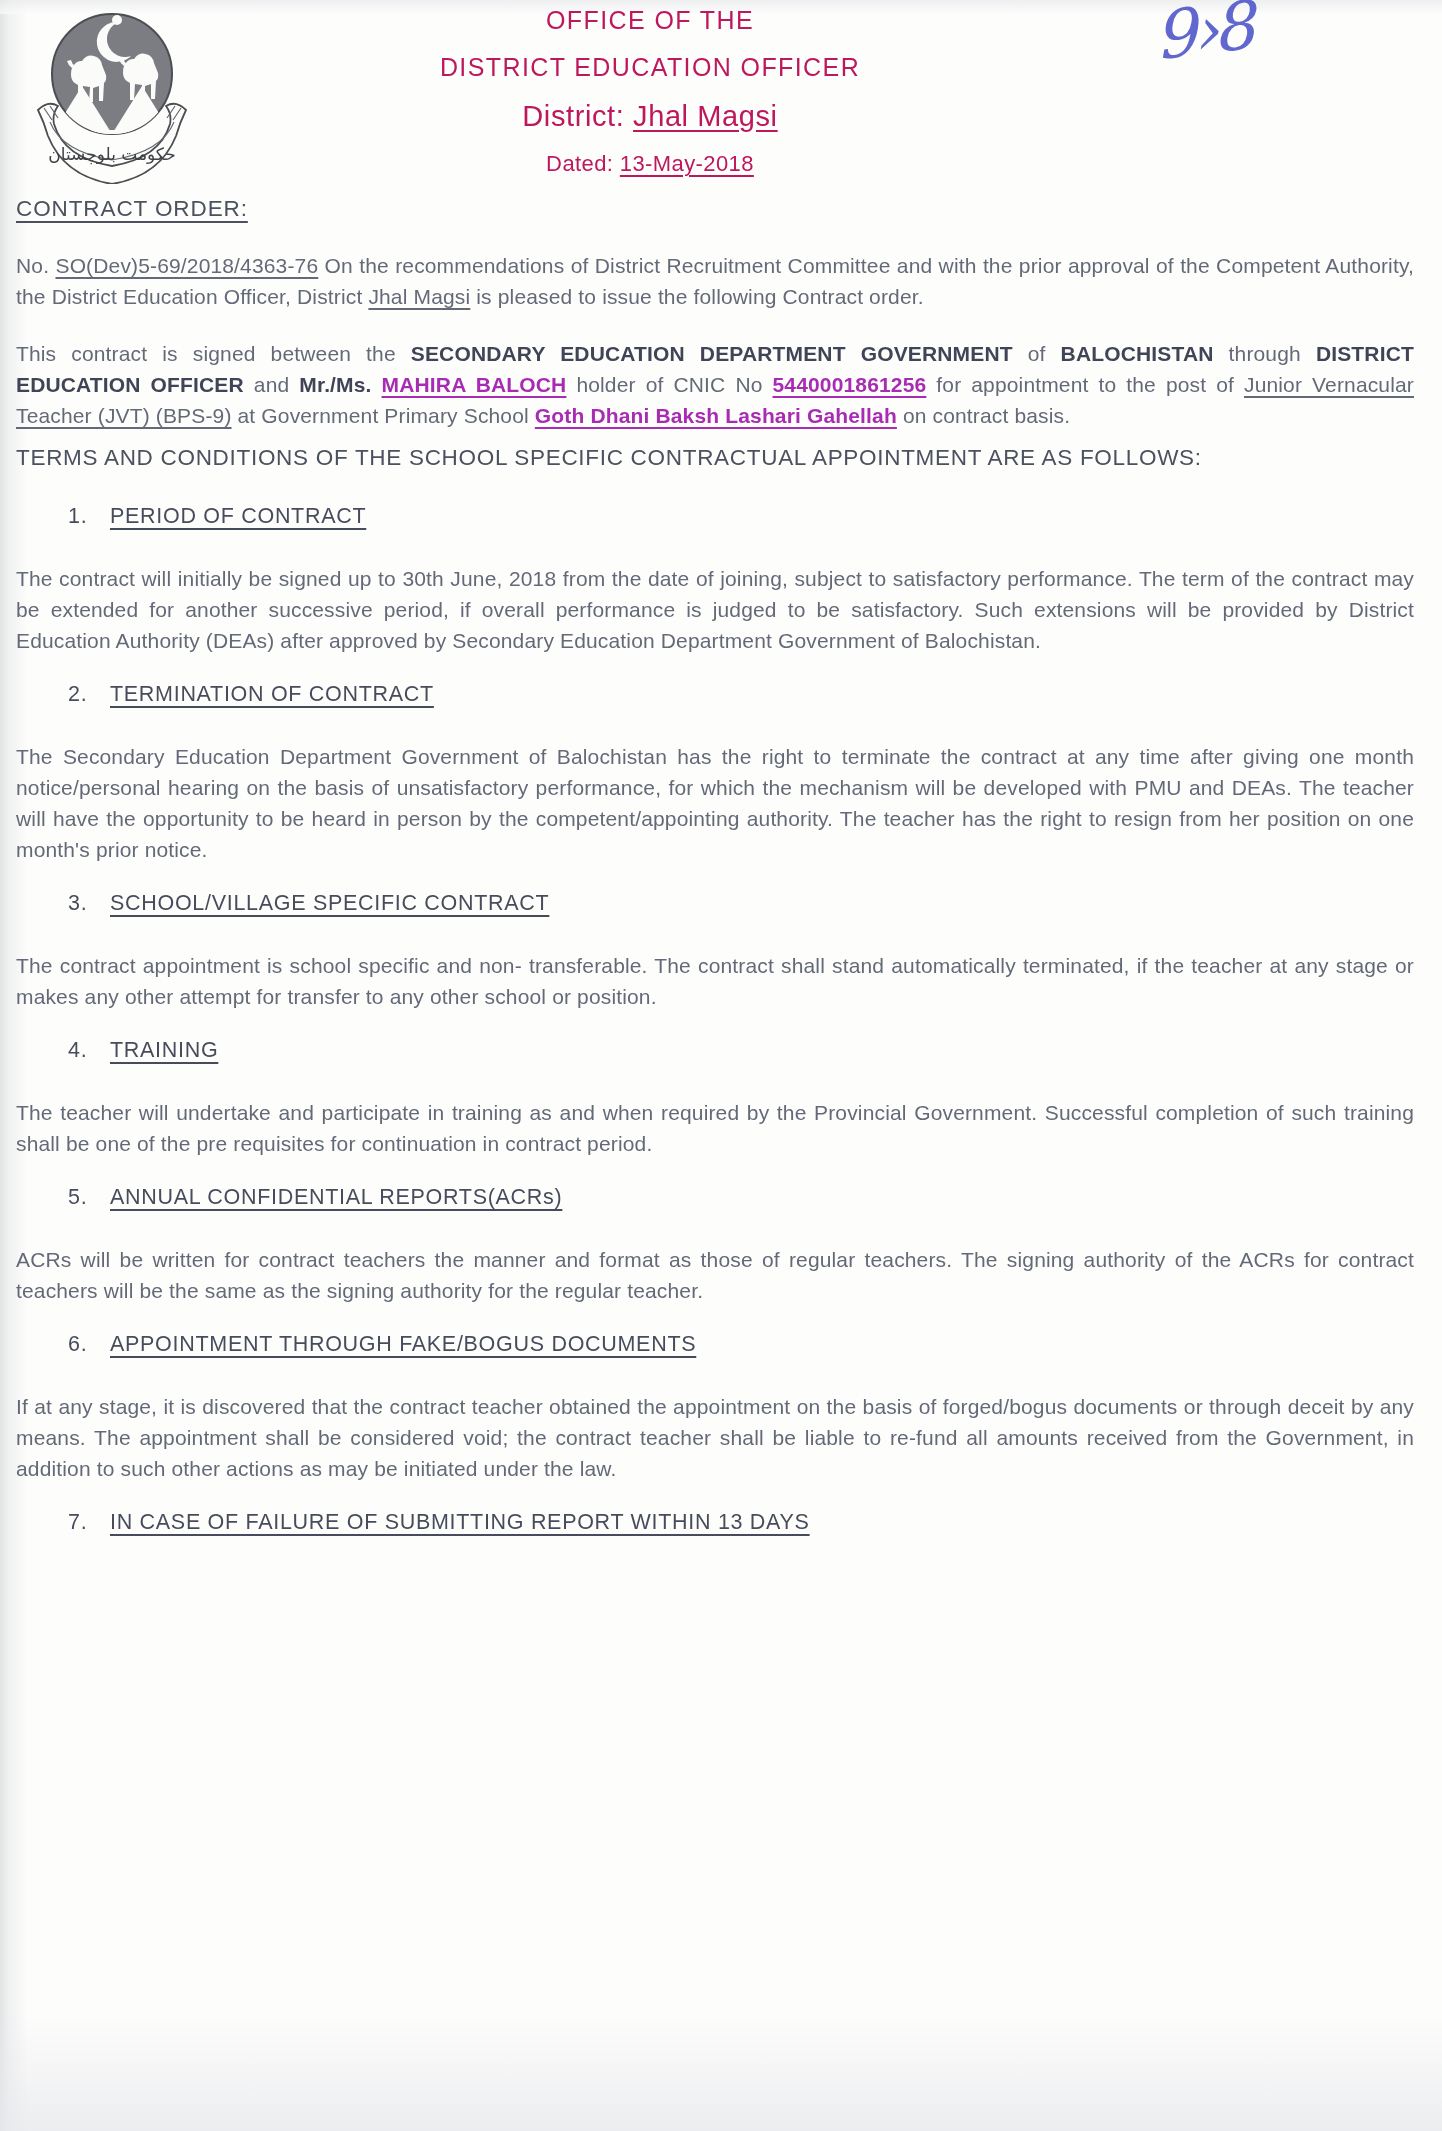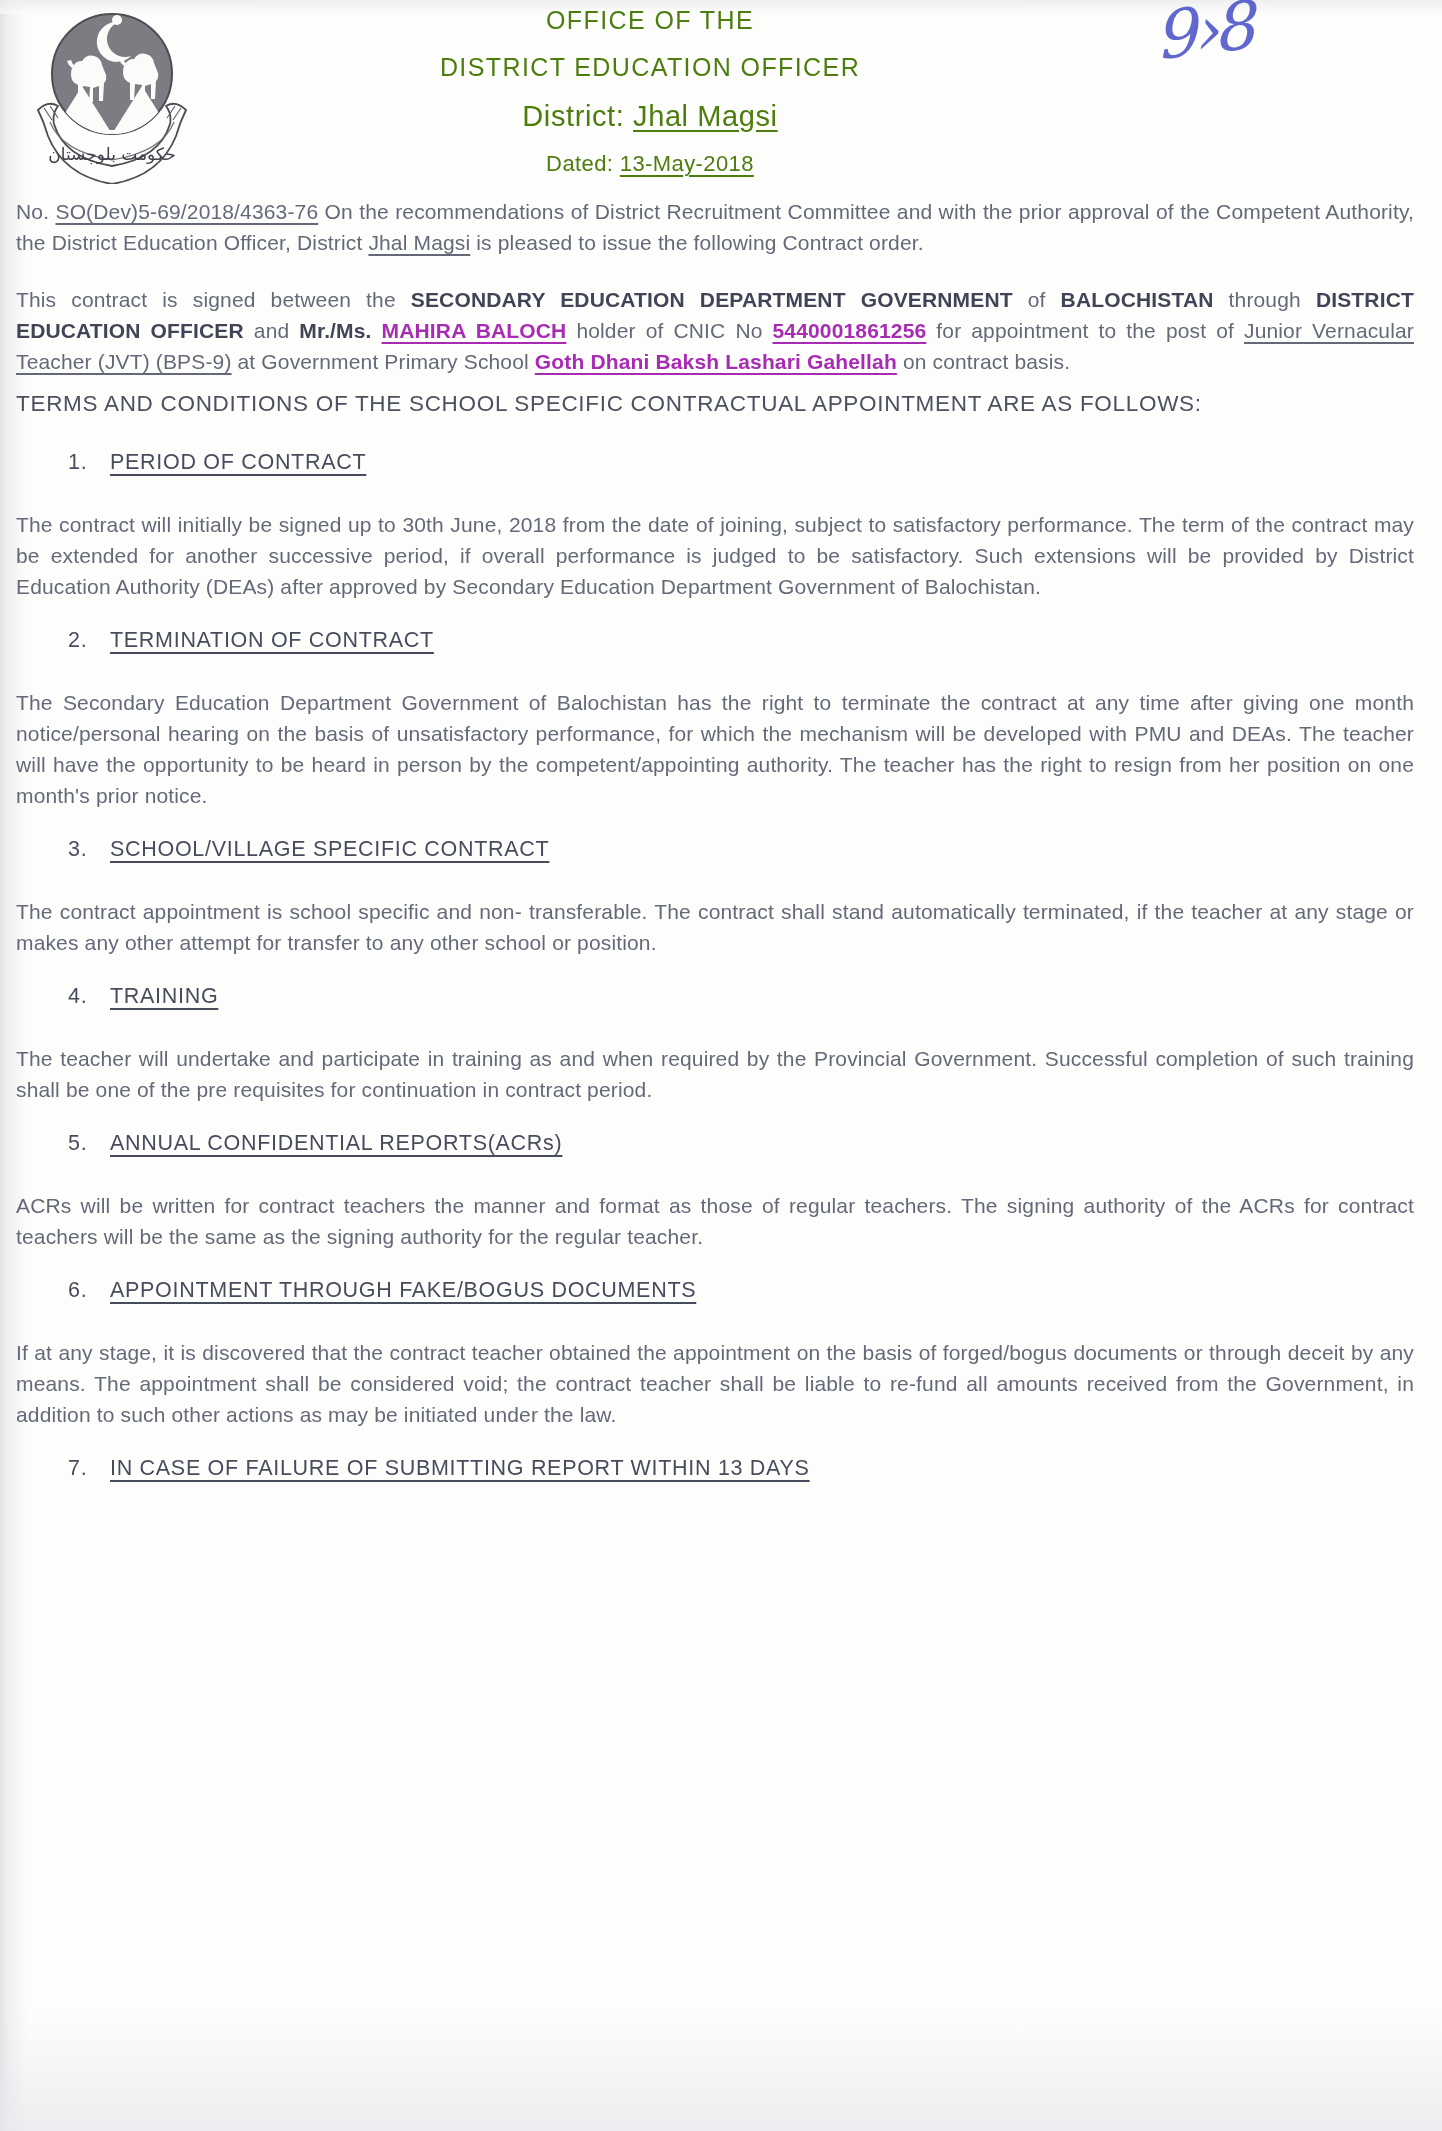--- a/index.html
+++ b/index.html
@@ -57,21 +57,21 @@
 
   
   .header {
     position: absolute;
     left: 300px;
     top: 6px;
     width: 700px;
     text-align: center;
   }
   .hdr-line {
-    color: #4d7c0f;
+    color: #be185d;
     letter-spacing: 1.4px;
     margin-bottom: 18px;
   }
   .hdr-1 { font-size: 25px; }
   .hdr-2 { font-size: 25px; }
   .hdr-3 { font-size: 29px; letter-spacing: .6px; }
   .hdr-4 { font-size: 22px; letter-spacing: .4px; }
   .u { text-decoration: underline; text-underline-offset: 4px; }
 
   
@@ -218,20 +218,23 @@
       <span class="u">Jhal Magsi</span>
     </div>
     <div class="hdr-line hdr-4">
       <span>Dated:</span>
       <span class="u">13-May-2018</span>
     </div>
   </div>
 
   <div class="body ink-fade">
 
+    <div class="sec-title">
+      <span>CONTRACT ORDER:</span>
+    </div>
 
     <p class="para">
       <span>No.</span>
       <span class="ul">SO(Dev)5-69/2018/4363-76</span>
       <span>On the recommendations of District Recruitment Committee and with the prior approval of the Competent Authority, the District Education Officer, District</span>
       <span class="ul">Jhal Magsi</span>
       <span>is pleased to issue the following Contract order.</span>
     </p>
 
     <p class="para tight">

